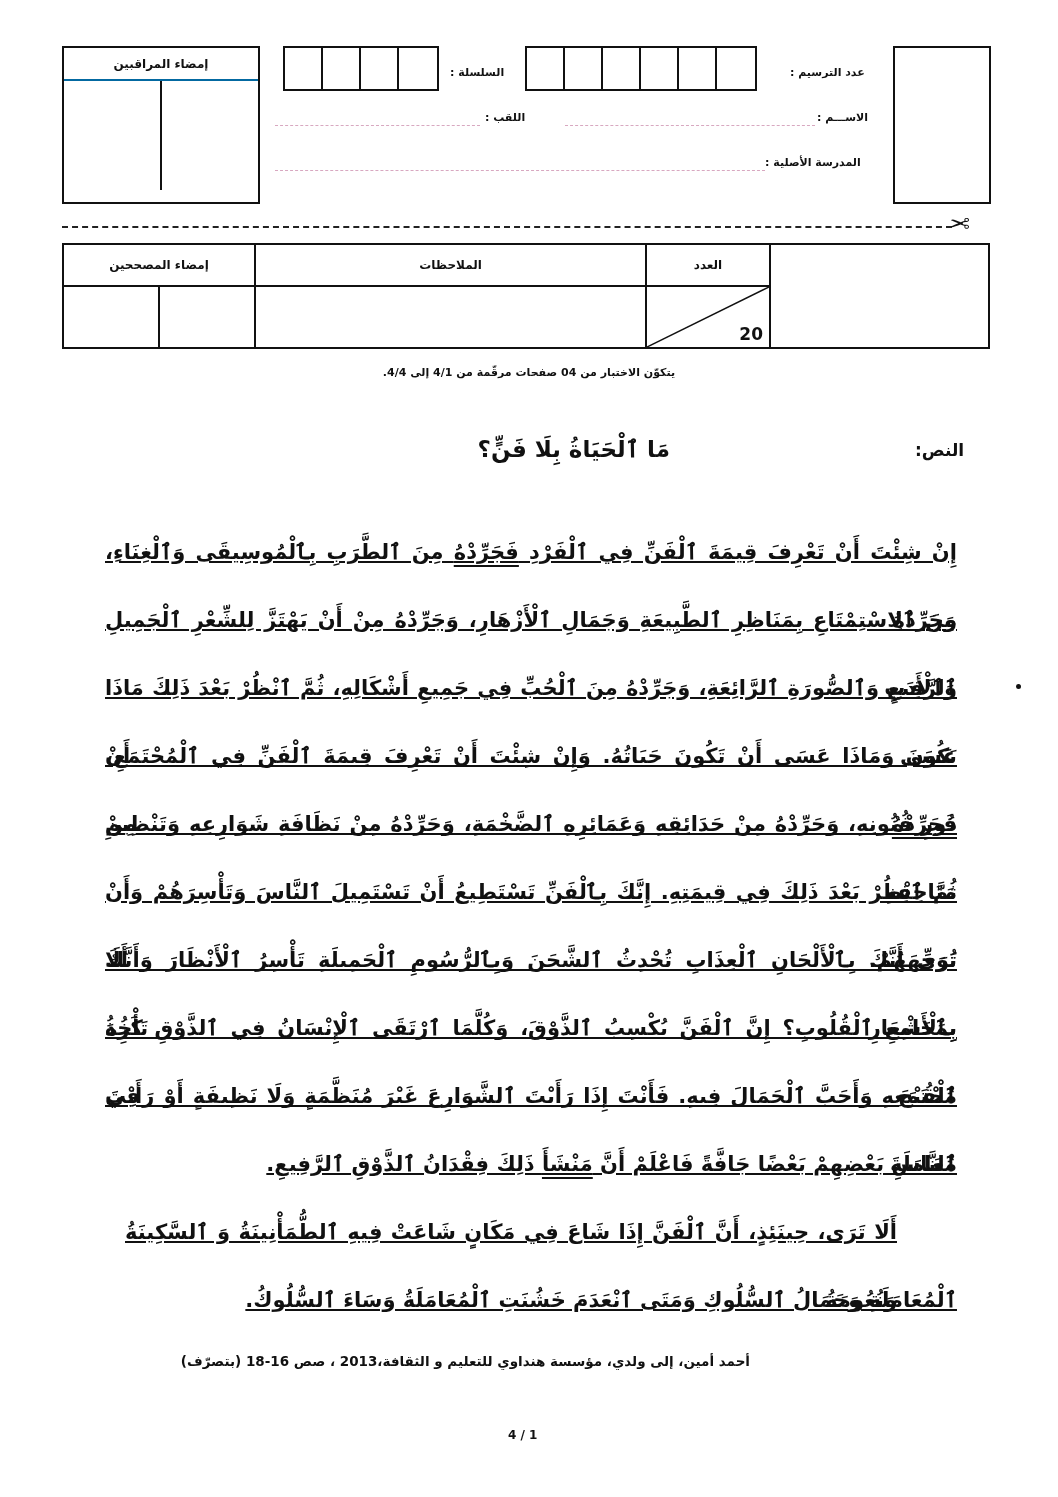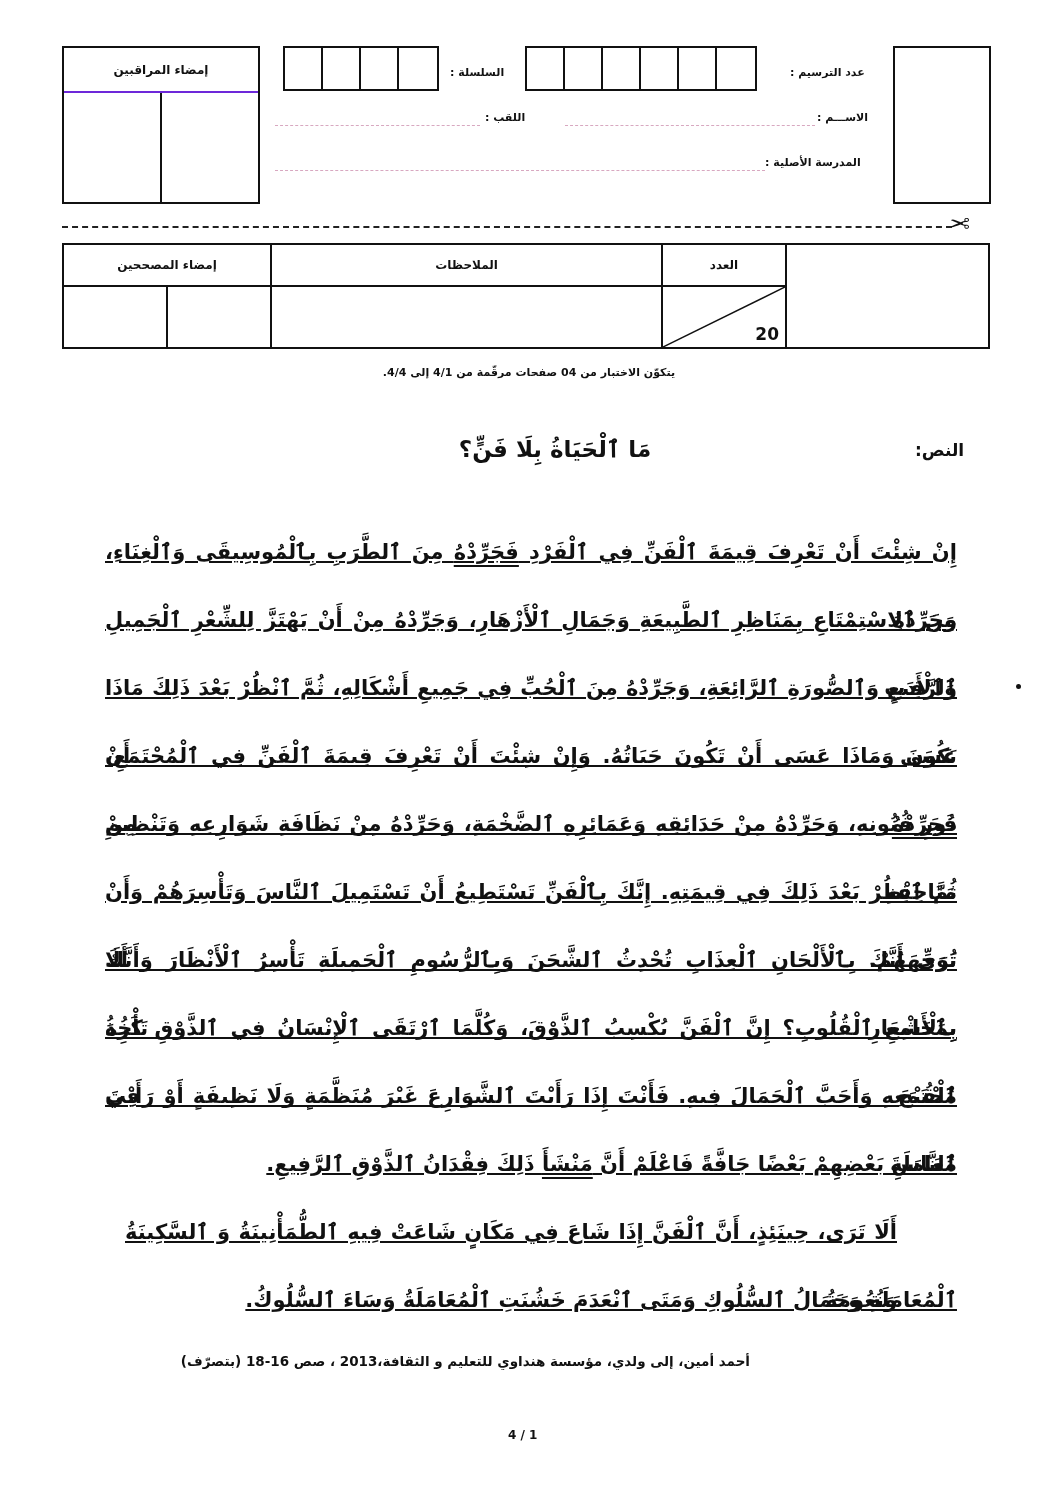--- a/index.html
+++ b/index.html
@@ -42,21 +42,21 @@
     .name-line { left: 565px; top: 125px; width: 250px; }
     .surname-line { left: 275px; top: 125px; width: 205px; }
     .school-line { left: 275px; top: 170px; width: 490px; }
 
     
     .proctor-table {
       position: absolute; left: 62px; top: 46px; width: 198px; height: 158px;
       border: 2px solid #111;
     }
     .proctor-table .head {
-      height: 45px; border-bottom: 2px solid #6d28d9;
+      height: 33px; border-bottom: 2px solid #0369a1;
       display: flex; align-items: center; justify-content: center;
       font-weight: bold; font-size: 12px;
     }
     .proctor-table .body { display: flex; height: calc(100% - 45px); direction: ltr; }
     .proctor-table .body .c { flex: 1; border-right: 2px solid #111; }
     .proctor-table .body .c:last-child { border-right: none; }
 
     
     .cut-line {
       position: absolute; left: 62px; top: 226px; width: 890px; height: 0;
@@ -72,21 +72,21 @@
       position: absolute; left: 62px; top: 243px; width: 928px; height: 106px;
       border: 2px solid #111; display: flex; direction: ltr;
     }
     .grade-table .col { border-right: 2px solid #111; position: relative; }
     .grade-table .col:last-child { border-right: none; }
     .grade-table .hd {
       height: 42px; border-bottom: 2px solid #111;
       display: flex; align-items: center; justify-content: center;
       font-weight: bold; font-size: 12px;
     }
-    .sig-col { width: 208px; }
+    .sig-col { width: 192px; }
     .sig-col .split { display: flex; height: calc(100% - 42px); }
     .sig-col .split div { flex: 1; border-right: 2px solid #111; }
     .sig-col .split div:last-child { border-right: none; }
     .notes-col { width: 391px; }
     .score-col { width: 124px; }
     .score-col .slash {
       position: absolute; left: 0; top: 42px; width: 100%; height: calc(100% - 42px);
     }
     .score-col .total {
       position: absolute; right: 6px; bottom: 3px; font-weight: bold; font-size: 17px;
@@ -97,21 +97,21 @@
       position: absolute; left: 0; width: 100%; top: 366px;
       text-align: center; font-weight: bold; font-size: 11px;
     }
 
     
     .text-label {
       position: absolute; left: 915px; top: 440px;
       font-weight: bold; font-size: 17px;
     }
     .text-title {
-      position: absolute; left: 440px; top: 436px; width: 230px; text-align: center;
+      position: absolute; left: 440px; top: 436px; width: 230px; 
       font-weight: bold; font-size: 23px;
     }
     .passage {
       position: absolute; left: 105px; top: 518px; width: 852px;
       font-weight: bold; font-size: 21px; line-height: 68px;
       text-align: justify; text-align-last: right;
     }
     .passage .line { display: block; height: 68px; text-align: justify; text-align-last: justify; text-decoration: underline; }
     .passage .line.last { text-align-last: right; }
     .passage .line.indent { padding-right: 60px; margin-left: 20px; }

